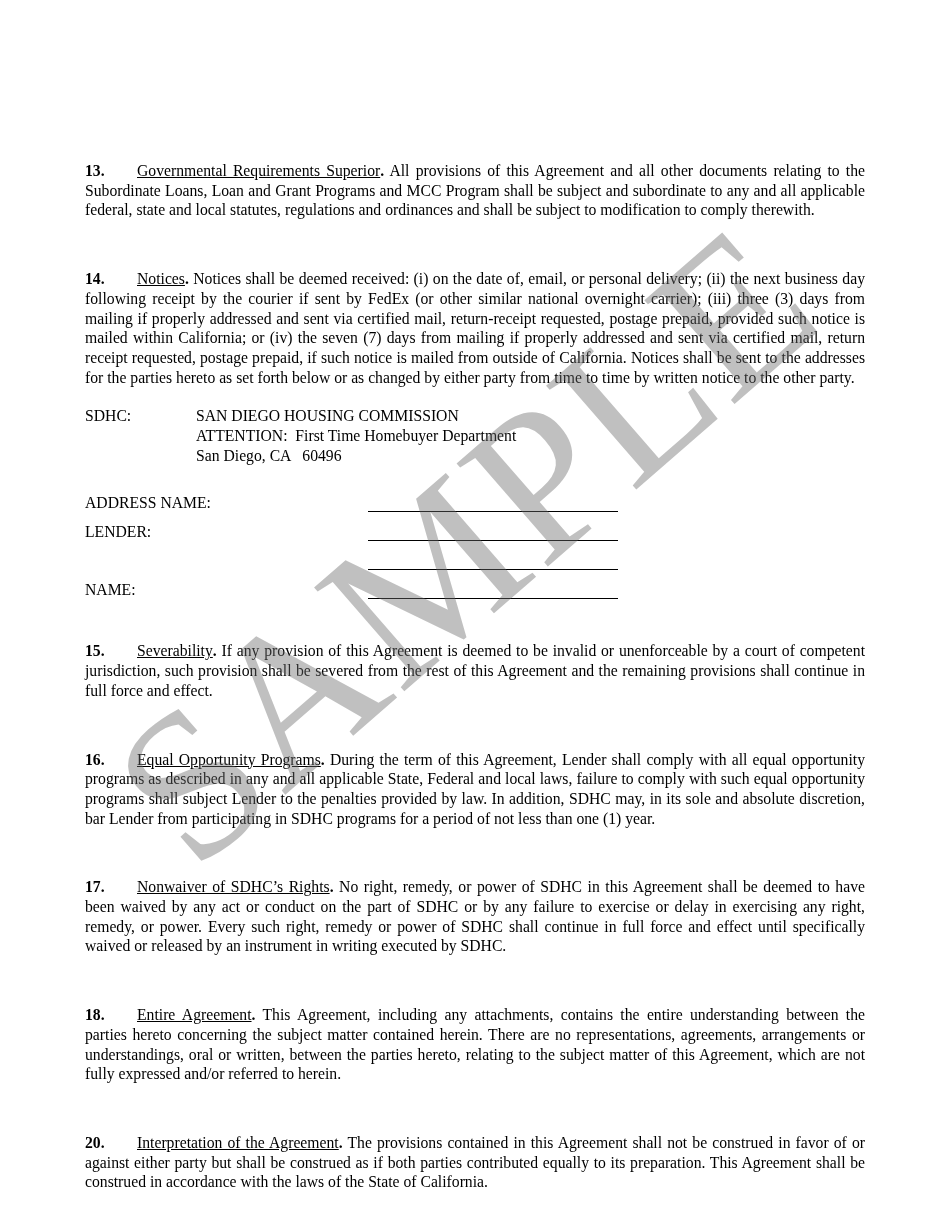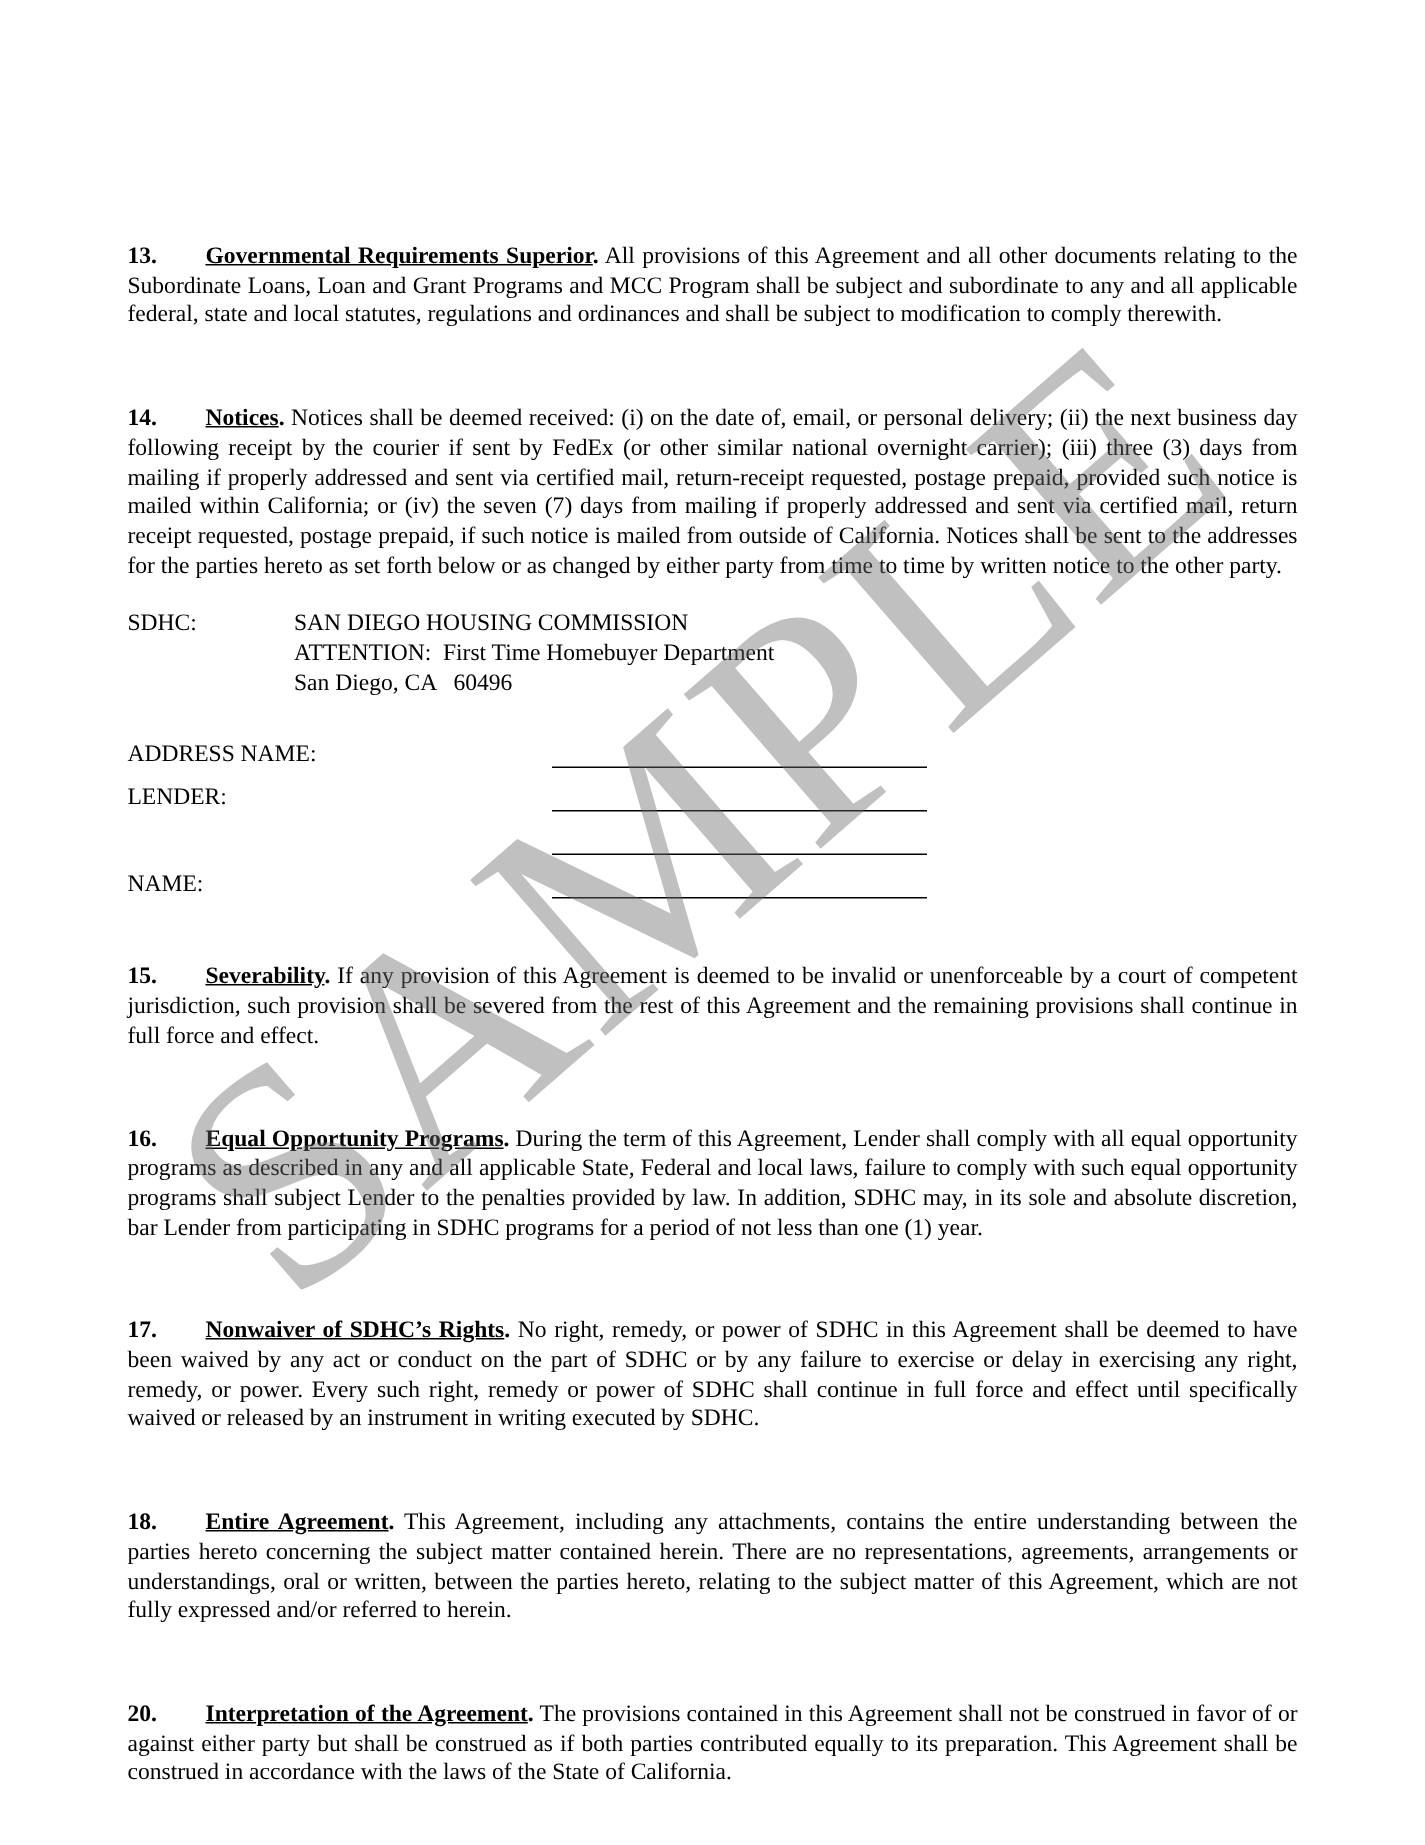--- a/index.html
+++ b/index.html
@@ -39,21 +39,21 @@
     line-height: 19.7px;
     margin-bottom: 19px;
   }
   .snum {
     font-weight: bold;
     display: inline-block;
     width: 52px;
     margin-top: 30px;
   }
   .stitle {
-    font-weight: bold;
+    font-weight: normal;
     text-decoration: underline;
   }
   .ssep { font-weight: bold; }
   .notice-block {
     display: flex;
     font-size: 15.7px;
     line-height: 19.7px;
     margin: 0 0 20px 0;
   }
   .notice-label { width: 111px; flex: 0 0 111px; }

